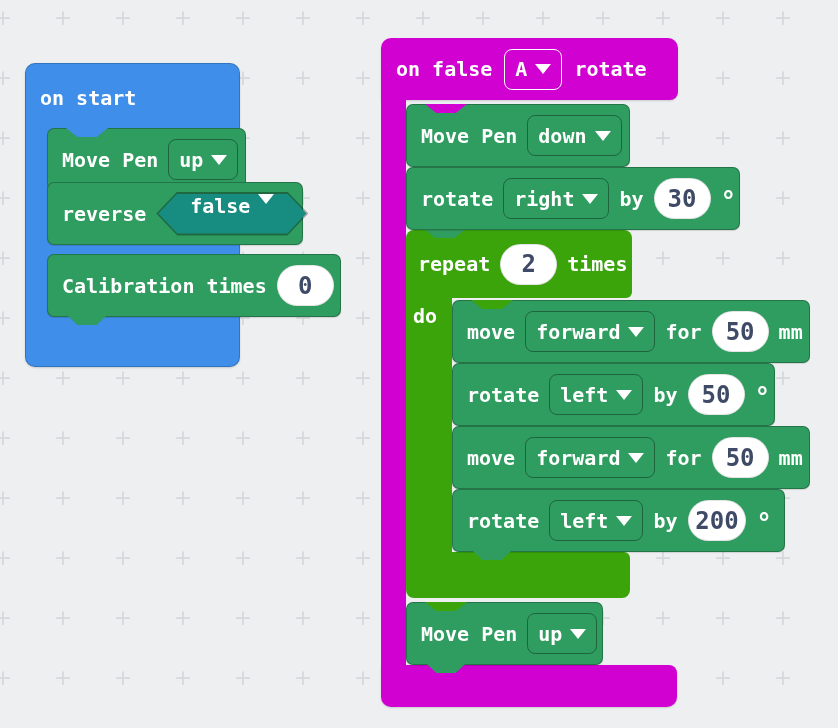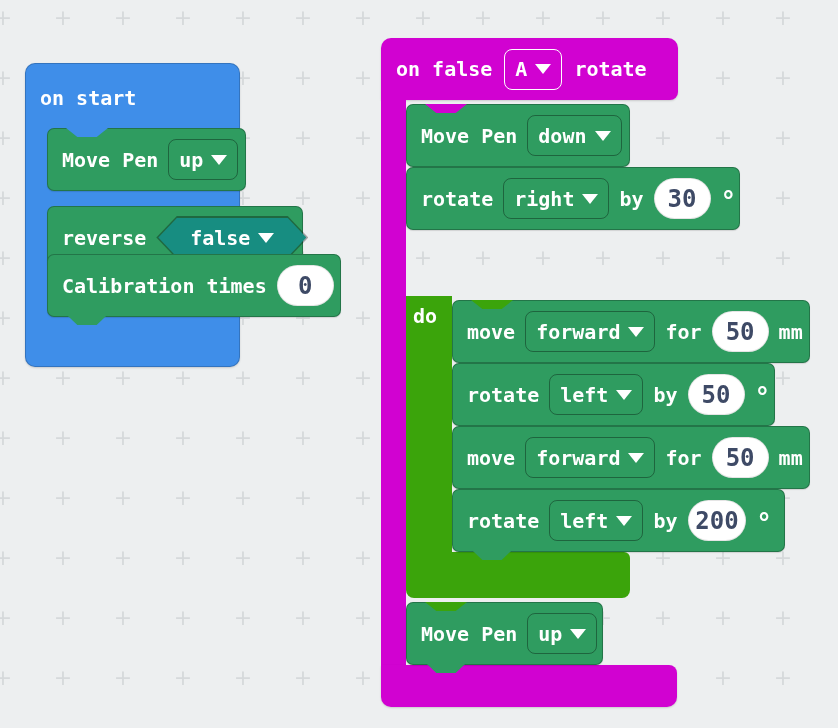--- a/index.html
+++ b/index.html
@@ -48,21 +48,21 @@
   .do-label{position:absolute; left:7px; top:8px;}
 
   
   .block{
     position:absolute; z-index:3; height:63px; box-sizing:border-box;
     background:var(--green); border:1px solid rgba(0,0,0,0.25); border-radius:7px;
     display:flex; align-items:center; gap:10px; padding:0 12px 0 14px;
     box-shadow:0 1px 1px rgba(0,0,0,0.12);
   }
   .b-mp1{left:47px;  top:128px; width:199px;}
-  .b-rev{left:47px;  top:206px; width:256px;}
+  .b-rev{left:47px;  top:182px; width:256px;}
   .b-cal{left:47px;  top:254px; width:294px;}
   .b-mpd{left:406px; top:104px; width:224px;}
   .b-rot30{left:406px; top:167px; width:334px;}
   .b-l1{left:452px; top:300px; width:358px;}
   .b-l2{left:452px; top:363px; width:323px;}
   .b-l3{left:452px; top:426px; width:358px;}
   .b-l4{left:452px; top:489px; width:333px;}
   .b-mpu2{left:406px; top:602px; width:197px;}
 
   .dd{
@@ -82,21 +82,21 @@
   .bump{position:absolute; bottom:-9px; left:18px; width:42px; height:10px;
     clip-path:polygon(2% 0,98% 0,73% 100%,27% 100%); z-index:5;}
   .n-blue{background:var(--blue);} .n-mag{background:var(--magenta);}
   .n-green{background:var(--green);} .n-loop{background:var(--loop-green);}
 
   .hexwrap{position:relative; width:152px; height:44px; flex:0 0 auto;}
   .hexouter{position:absolute; inset:0; background:rgba(0,0,0,0.33);
     clip-path:polygon(21px 0,131px 0,152px 22px,131px 44px,21px 44px,0 22px);}
   .hexinner{position:absolute; inset:2px; background:var(--teal);
     clip-path:polygon(19px 0,129px 0,148px 20px,129px 40px,19px 40px,0 20px);
-    display:flex; align-items:center; justify-content:center; gap:8px;}
+    display:flex; align-items:flex-start; justify-content:center; gap:8px;}
 </style>
 </head>
 <body>
 
 <div id="workspace">
     <span class="cross" style="left: 783px; top: 677px;">+</span>
     <span class="cross" style="left: 723px; top: 677px;">+</span>
     <span class="cross" style="left: 663px; top: 677px;">+</span>
     <span class="cross" style="left: 603px; top: 677px;">+</span>
     <span class="cross" style="left: 543px; top: 677px;">+</span>
@@ -322,20 +322,28 @@
       <span class="t">right</span>
       <span class="caret"></span>
     </span>
     <span class="t">by</span>
     <span class="oval">
       <span class="num">30</span>
     </span>
     <span class="deg">°</span>
   </div>
 
+  <div class="ctr r-header">
+    <span class="notch n-green"></span>
+    <span class="t">repeat</span>
+    <span class="oval">
+      <span class="num">2</span>
+    </span>
+    <span class="t">times</span>
+  </div>
   <div class="ctr r-spine">
     <span class="t do-label">do</span>
   </div>
   <div class="ctr r-bar"></div>
 
   <div class="block b-l1">
     <span class="notch n-loop"></span>
     <span class="t">move</span>
     <span class="dd">
       <span class="t">forward</span>

